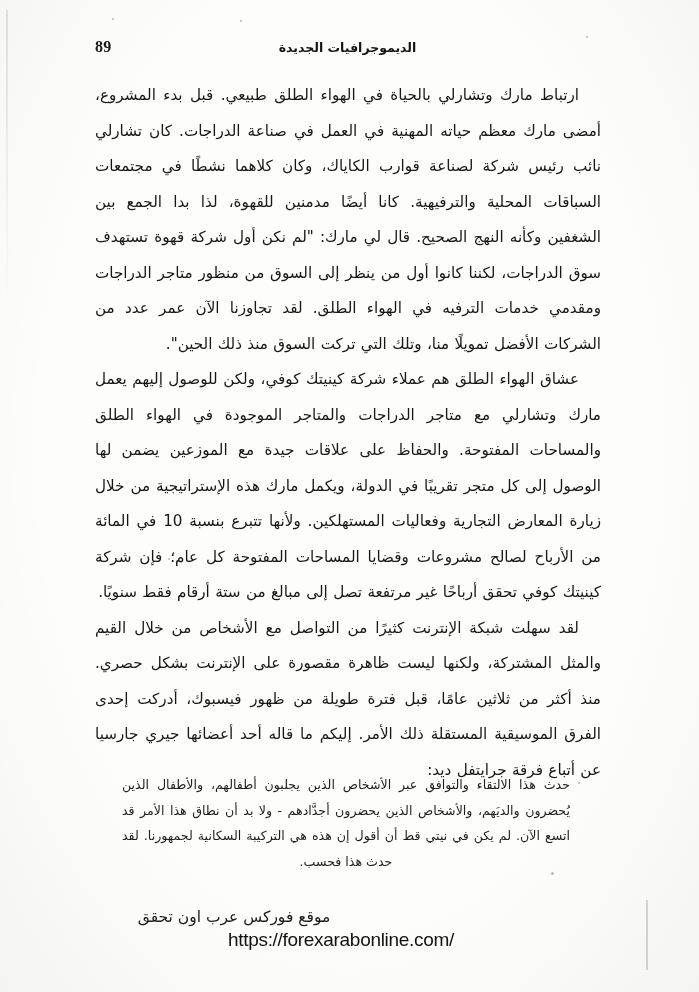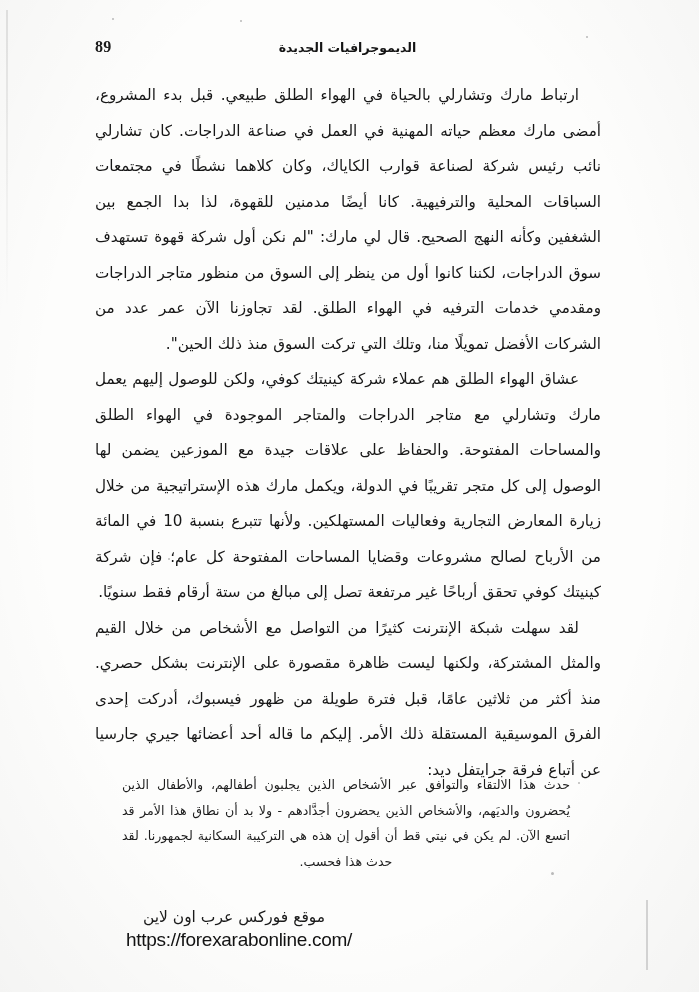--- a/index.html
+++ b/index.html
@@ -136,21 +136,21 @@
     text-align: center;
     direction: rtl;
     padding-right: 10px;
     line-height: 22px;
   }
   .watermark .wm-url {
     font-family: "Liberation Sans", sans-serif;
     font-size: 19px;
     color: #121212;
     direction: ltr;
-    text-align: center;
+    text-align: right;
     line-height: 24px;
     letter-spacing: -0.3px;
   }
 </style>
 </head>
 <body>
 
 <div class="page">
 
   <div class="running-head">
@@ -172,17 +172,17 @@
   <div class="scan-edge"></div>
   <div class="speck" style="left:112px; top:18px; width:2px; height:2px;"></div>
   <div class="speck" style="left:240px; top:20px; width:2px; height:2px;"></div>
   <div class="speck" style="left:586px; top:36px; width:2px; height:2px;"></div>
   <div class="speck" style="left:168px; top:558px; width:2px; height:2px;"></div>
   <div class="speck" style="left:578px; top:782px; width:2px; height:2px;"></div>
   <div class="speck" style="left:551px; top:872px; width:3px; height:3px;"></div>
   <div class="speck" style="left:646px; top:900px; width:2px; height:70px; border-radius:0; background:#d2d2d2;"></div>
 
   <div class="watermark">
-    <div class="wm-ar">موقع فوركس عرب اون لاين</div>
+    <div class="wm-ar">موقع فوركس عرب اون تحقق</div>
     <div class="wm-url">https://forexarabonline.com/</div>
   </div>
 
 </div>
 
 </body></html>

